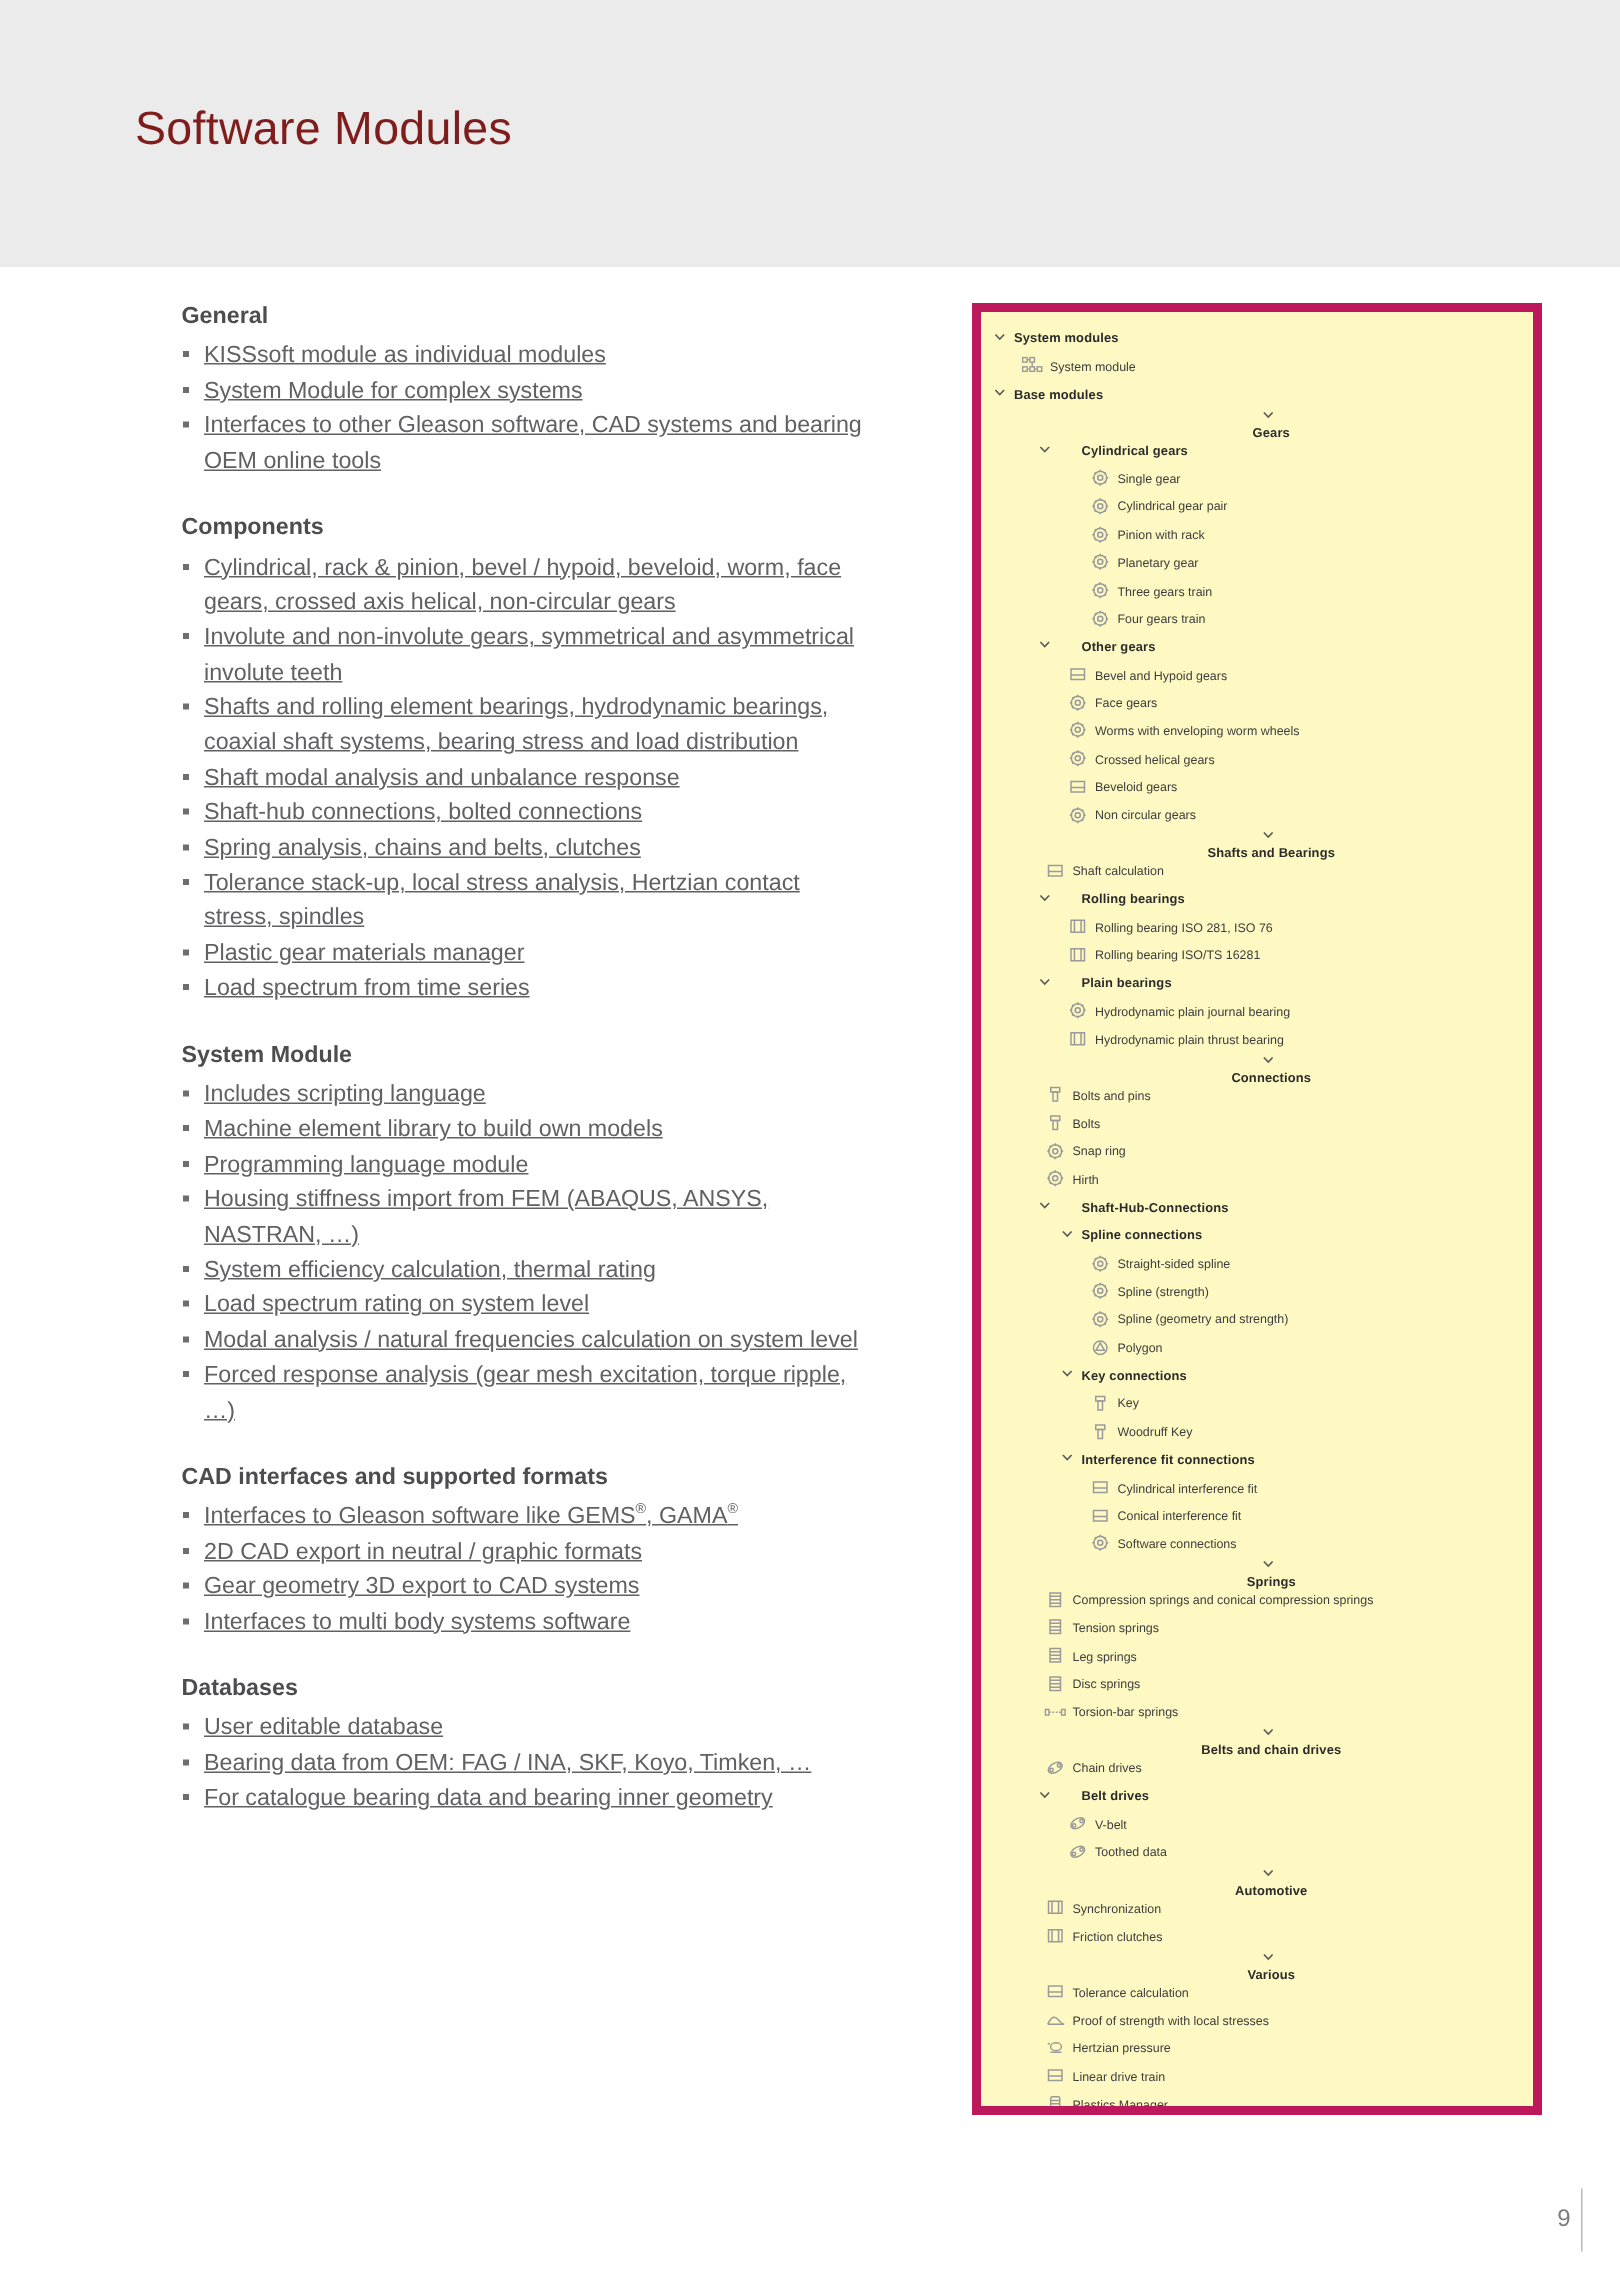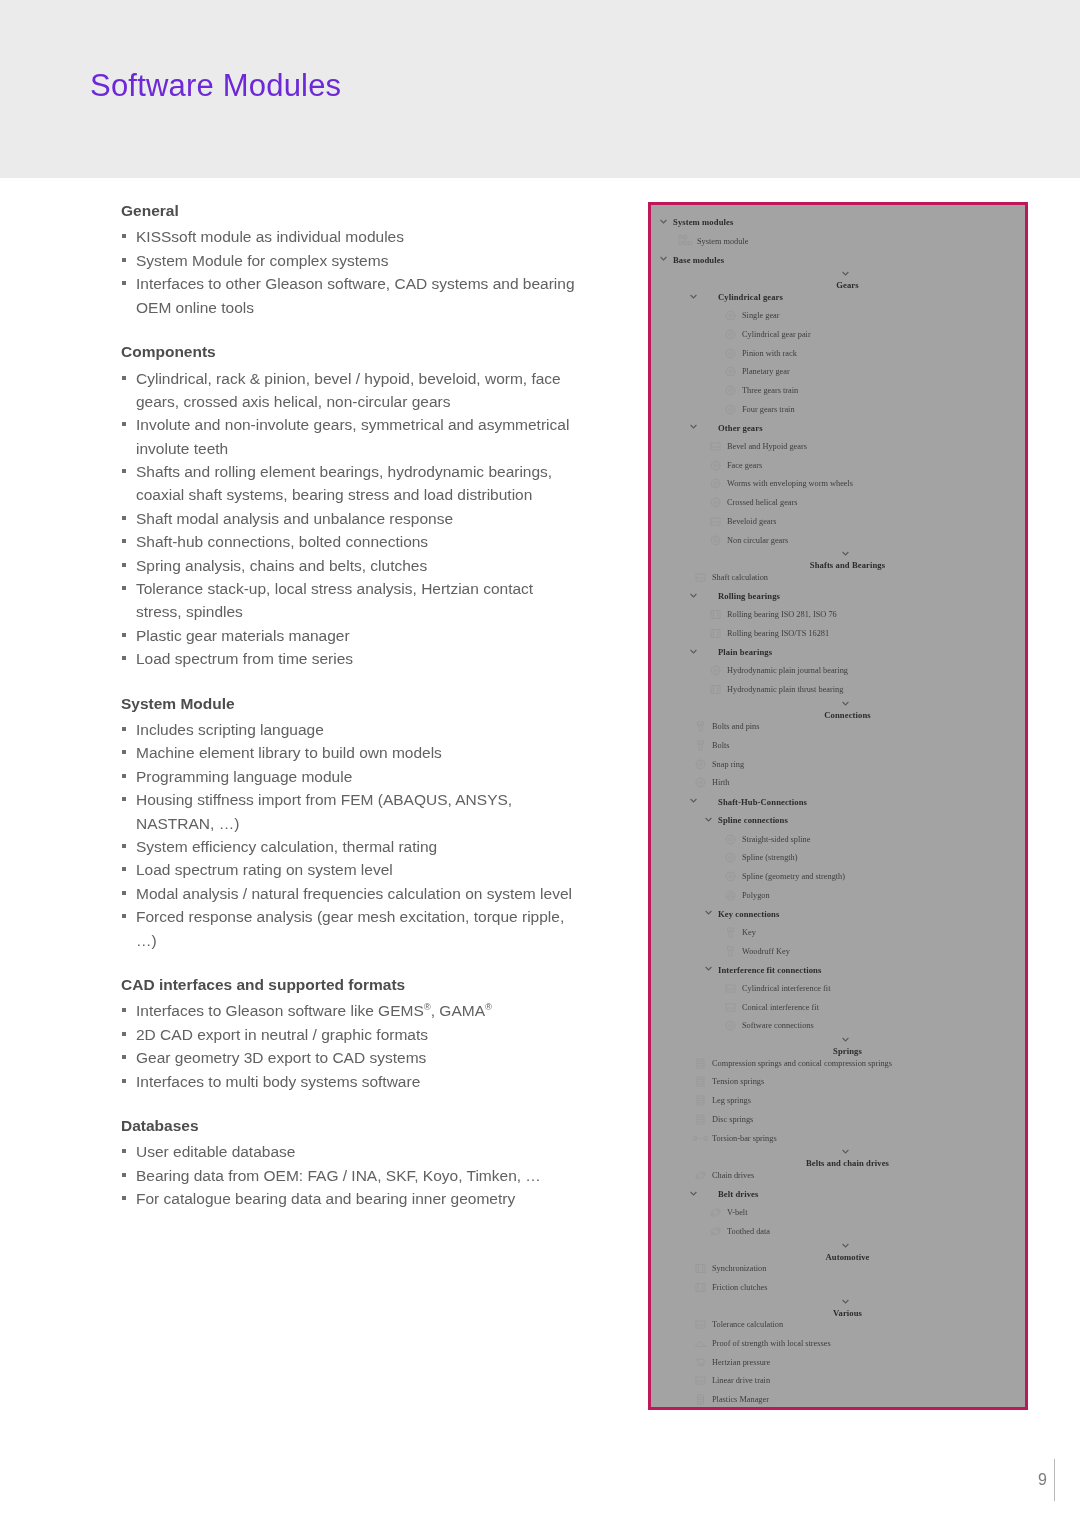--- a/index.html
+++ b/index.html
@@ -23,21 +23,21 @@
     width: 1080px;
     height: 178px;
     background: #ebebeb;
   }
   .page-title {
     position: absolute;
     left: 90px;
     top: 68px;
     font-size: 31px;
     font-weight: 400;
-    color: #6d28d9;
+    color: #7f1d1d;
     letter-spacing: 0.2px;
     white-space: nowrap;
   }
 
   
   .content {
     position: absolute;
     left: 0;
     top: 178px;
     width: 1080px;
@@ -67,44 +67,44 @@
     margin: 0;
     padding: 0;
   }
   .bullet-list li {
     position: relative;
     padding-left: 15px;
     font-size: 15.5px;
     line-height: 1.51;
     color: #616163;
     margin-bottom: 0px;
+    text-decoration: underline;
   }
   .bullet-list li::before {
     content: "";
     position: absolute;
     left: 1px;
     top: 9px;
     width: 4px;
     height: 4px;
     background: #6e6e70;
   }
   .sup { font-size: 9.5px; vertical-align: super; line-height: 0; }
 
   
   .tree-panel {
     position: absolute;
     left: 617px;
     top: 24px;
     width: 380px;
     height: 1208px;
-    background: #a3a3a3;
-    border: 3px solid #be185d;
+    background: #fef9c3;
+    border: 6px solid #be185d;
     box-sizing: border-box;
     overflow: hidden;
-    font-family: Liberation Serif, serif;
   }
   .tree {
     padding: 8px 4px 6px 4px;
   }
   .tnode {
     display: flex;
     align-items: center;
     height: 18.7px;
     white-space: nowrap;
   }

